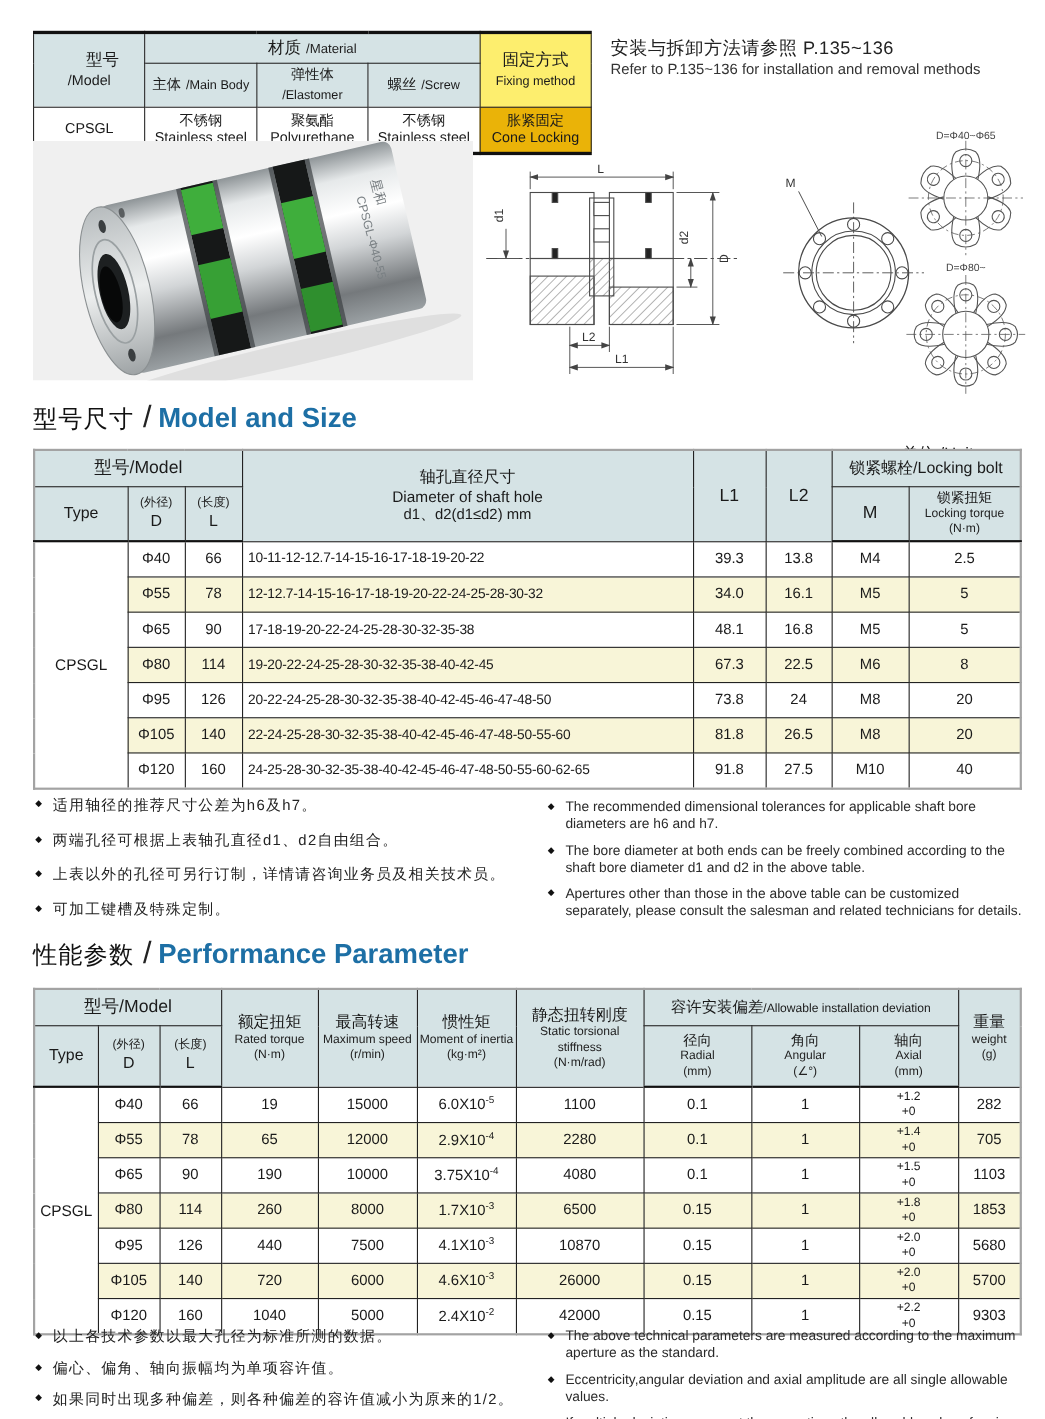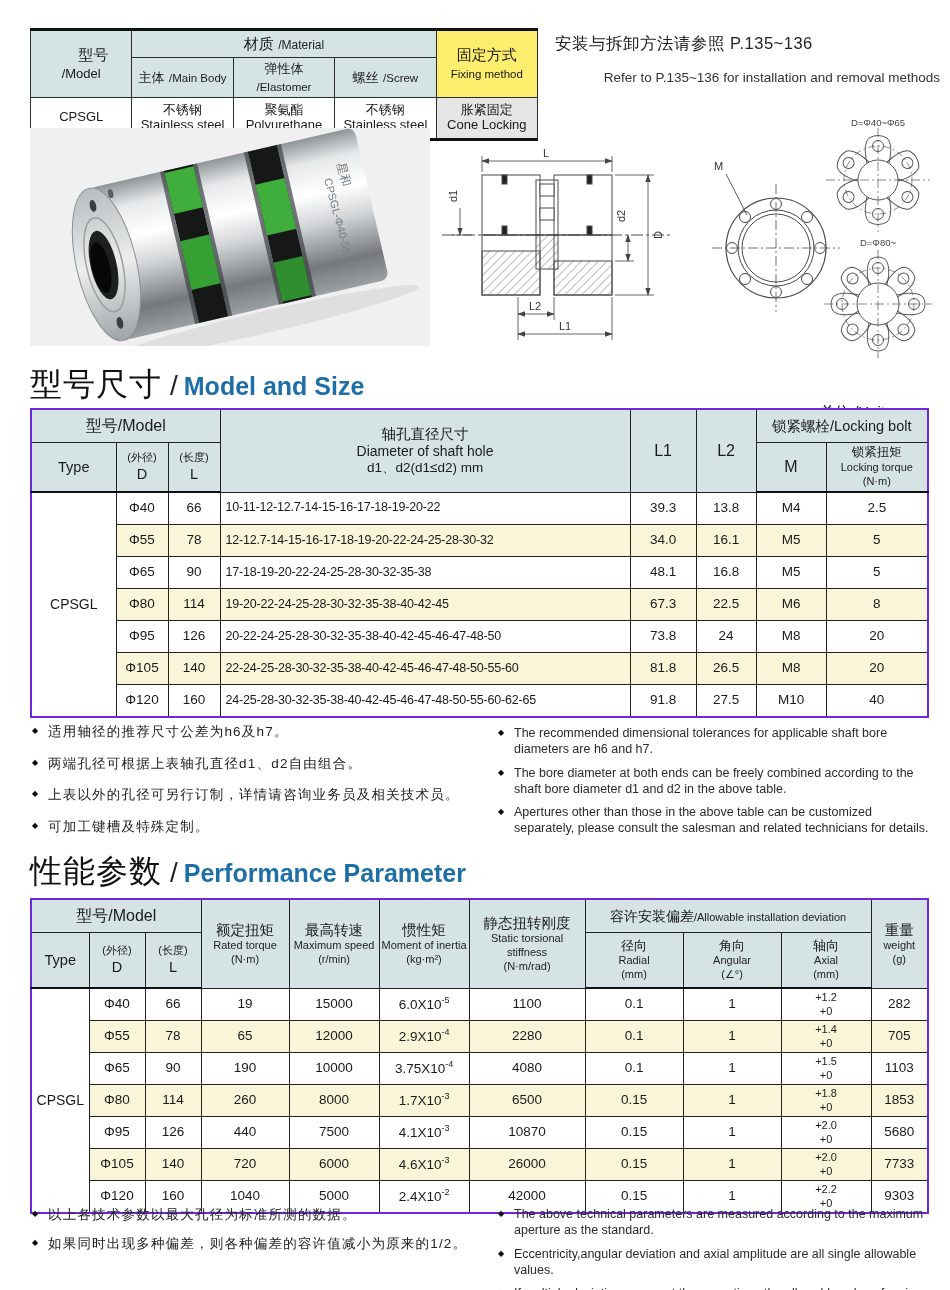--- a/index.html
+++ b/index.html
@@ -8,49 +8,49 @@
 
   
   table.mat{position:absolute;left:30px;top:28px;width:508px;border-collapse:collapse;
             border-top:3px solid #111;border-bottom:3px solid #111;table-layout:fixed;}
   table.mat td{border:1px solid #2a2a2a;text-align:center;vertical-align:middle;padding:1px 2px;line-height:1.15;}
   table.mat .mh{background:#d5e3e5;}
   table.mat .fix{background:#fdee6e;}
   .zh18{font-size:15px;margin-left:24px;} .zh15{font-size:15px;} .zh13{font-size:13px;}
   .en13{font-size:13px;} .en12{font-size:12px;color:#222;} .en11{font-size:11.5px;}
   table.mat tr.mdata td{height:38px;font-size:13px;background:#fff;}
-  table.mat tr.mdata td.fix{background:#e5e5e5;}
+  table.mat tr.mdata td.fix{background:#eab308;}
   table.mat tr:nth-child(1) td{height:24px;}
   table.mat tr:nth-child(2) td{height:22px;}
 
   
   .top-note{position:absolute;left:555px;top:33px;width:385px;}
   .top-note .zh{font-size:16.5px;letter-spacing:.5px;color:#222;}
-  .top-note .en{font-size:13.5px;color:#333;margin-top:15px;text-align:right;}
+  .top-note .en{font-size:13.5px;color:#333;margin-top:0;}
 
   
   .figs{position:absolute;left:0;top:122px;width:950px;height:235px;}
   .figs svg{position:absolute;display:block;}
   .ph{left:30px;top:6px;}
   .xs{left:432px;top:8px;}
   .ev{left:696px;top:8px;}
   .fl{left:816px;top:-14px;}
   .dimtxt{font-size:11px;fill:#333;font-family:"Liberation Sans",sans-serif;}
   .flbl{font-size:9.5px;fill:#444;font-family:"Liberation Sans",sans-serif;}
 
   
   .sec-head{position:absolute;left:30px;white-space:nowrap;}
-  .sec-head .zh{font-size:32px;color:#111;font-weight:500;letter-spacing:1px;}
+  .sec-head .zh{font-size:22px;color:#111;font-weight:500;letter-spacing:1px;}
   .sec-head .sep{font-size:28px;color:#222;margin:0 6px 0 8px;}
   .sec-head .en{font-size:25px;color:#1d6fa5;font-weight:600;}
   .unit{position:absolute;right:25px;font-size:15px;color:#111;}
 
   
   table.dt{position:absolute;left:30px;width:897px;border-collapse:collapse;table-layout:fixed;
-           border:2px solid #6d28d9;}
+           border:2px solid #a3a3a3;}
   table.dt th,table.dt td{border:1px solid #222;text-align:center;vertical-align:middle;
            padding:0 2px;font-weight:normal;line-height:1.25;}
   table.dt thead th{background:#d5e3e5;}
   table.dt thead tr:last-child th{border-bottom:2px solid #111;}
   table.dt tbody tr:nth-child(even) td{background:#f8f5d8;}
   table.dt tbody td{font-size:13.5px;height:31px;background:#fff;}
   table.dt td.typecell{background:#fff !important;font-size:14px;}
   .h-zh{display:block;font-size:14.5px;}
   .h-en{display:block;font-size:11px;color:#222;}
   .h-big{font-size:16px;}
@@ -596,21 +596,21 @@
         <td>720</td>
           <td>6000</td>
         <td><span>4.6X10</span><sup class="e">-3</sup></td>
         <td>26000</td>
         <td>0.15</td>
           <td>1</td>
         <td class="ax">
             <span>+2.0</span>
             <span>+0</span>
           </td>
-        <td>7733</td>
+        <td>5700</td>
       </tr>
       <tr>
         <td>Φ120</td>
           <td>160</td>
         <td>1040</td>
           <td>5000</td>
         <td><span>2.4X10</span><sup class="e">-2</sup></td>
         <td>42000</td>
         <td>0.15</td>
           <td>1</td>
@@ -618,20 +618,21 @@
             <span>+2.2</span>
             <span>+0</span>
           </td>
         <td>9303</td>
       </tr>
     </tbody>
   </table>
 
   <div class="notes zh" style="top:1205px">
     <div class="note" style="margin-bottom:9px">以上各技术参数以最大孔径为标准所测的数据。</div>
+    <div class="note" style="margin-bottom:9px">偏心、偏角、轴向振幅均为单项容许值。</div>
     <div class="note" style="margin-bottom:18px">如果同时出现多种偏差，则各种偏差的容许值减小为原来的1/2。</div>
   </div>
   <div class="notes en" style="top:1206px">
     <div class="note">The above technical parameters are measured according to the maximum aperture as the standard.</div>
     <div class="note">Eccentricity,angular deviation and axial amplitude are all single allowable values.</div>
     <div class="note">If multiple deviations occur at the same time, the allowable value of various deviations will be reduced to 1/2 of the original value.</div>
   </div>
 
 </div>
 

